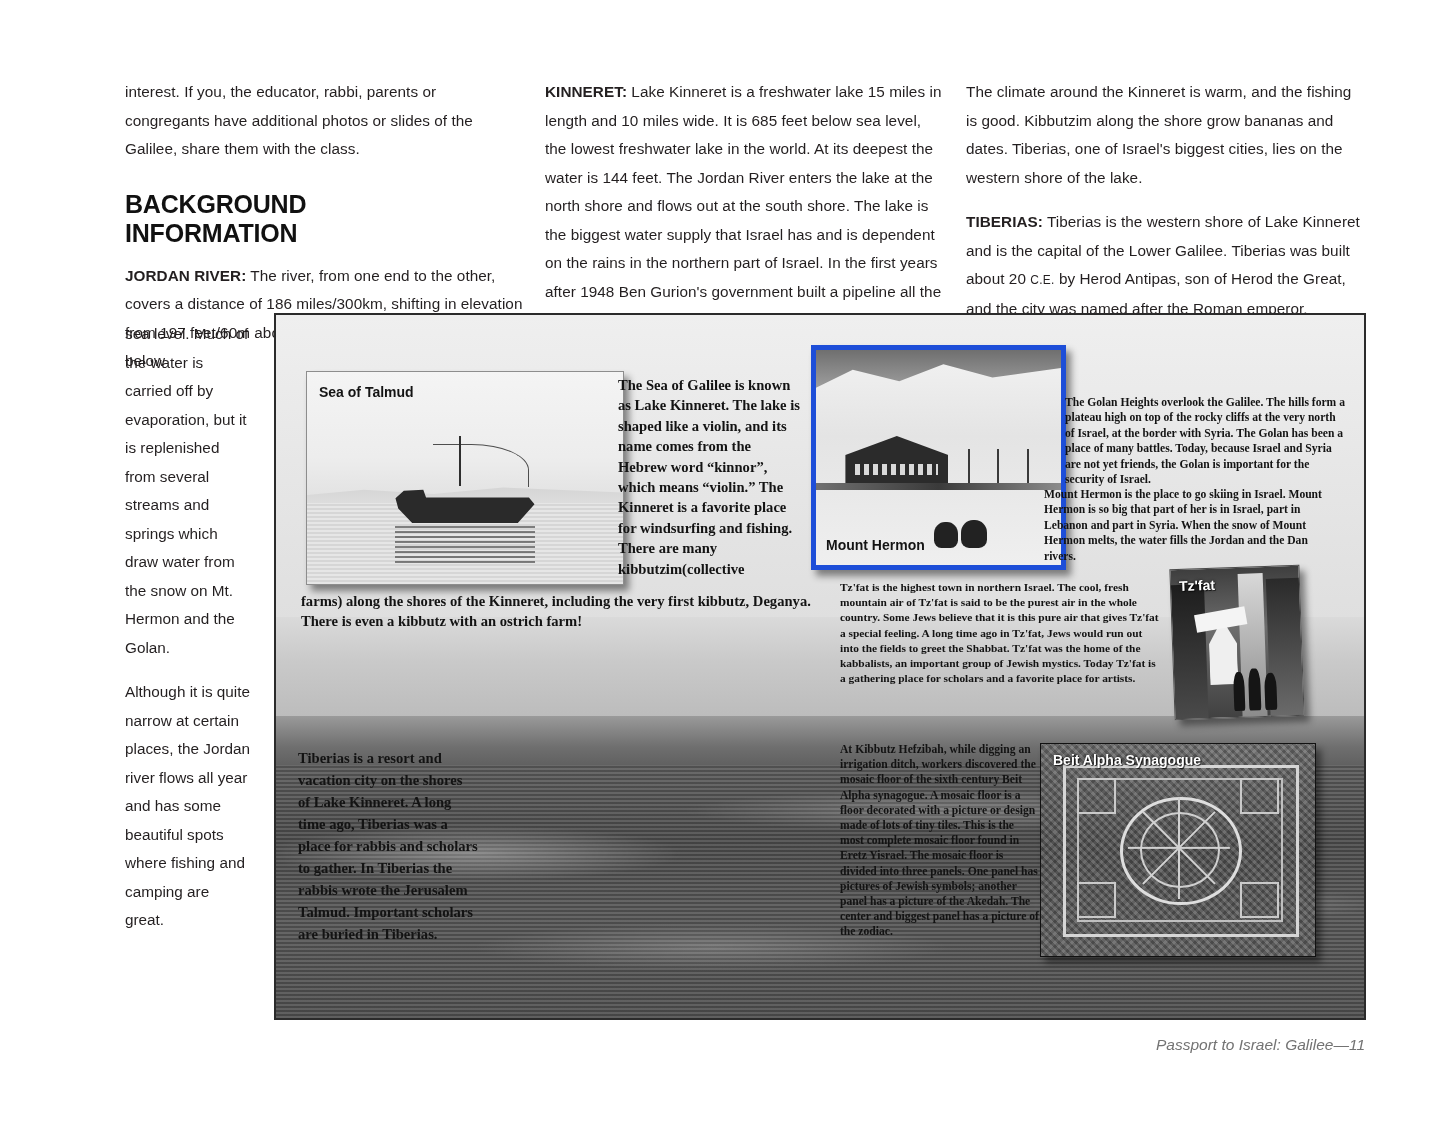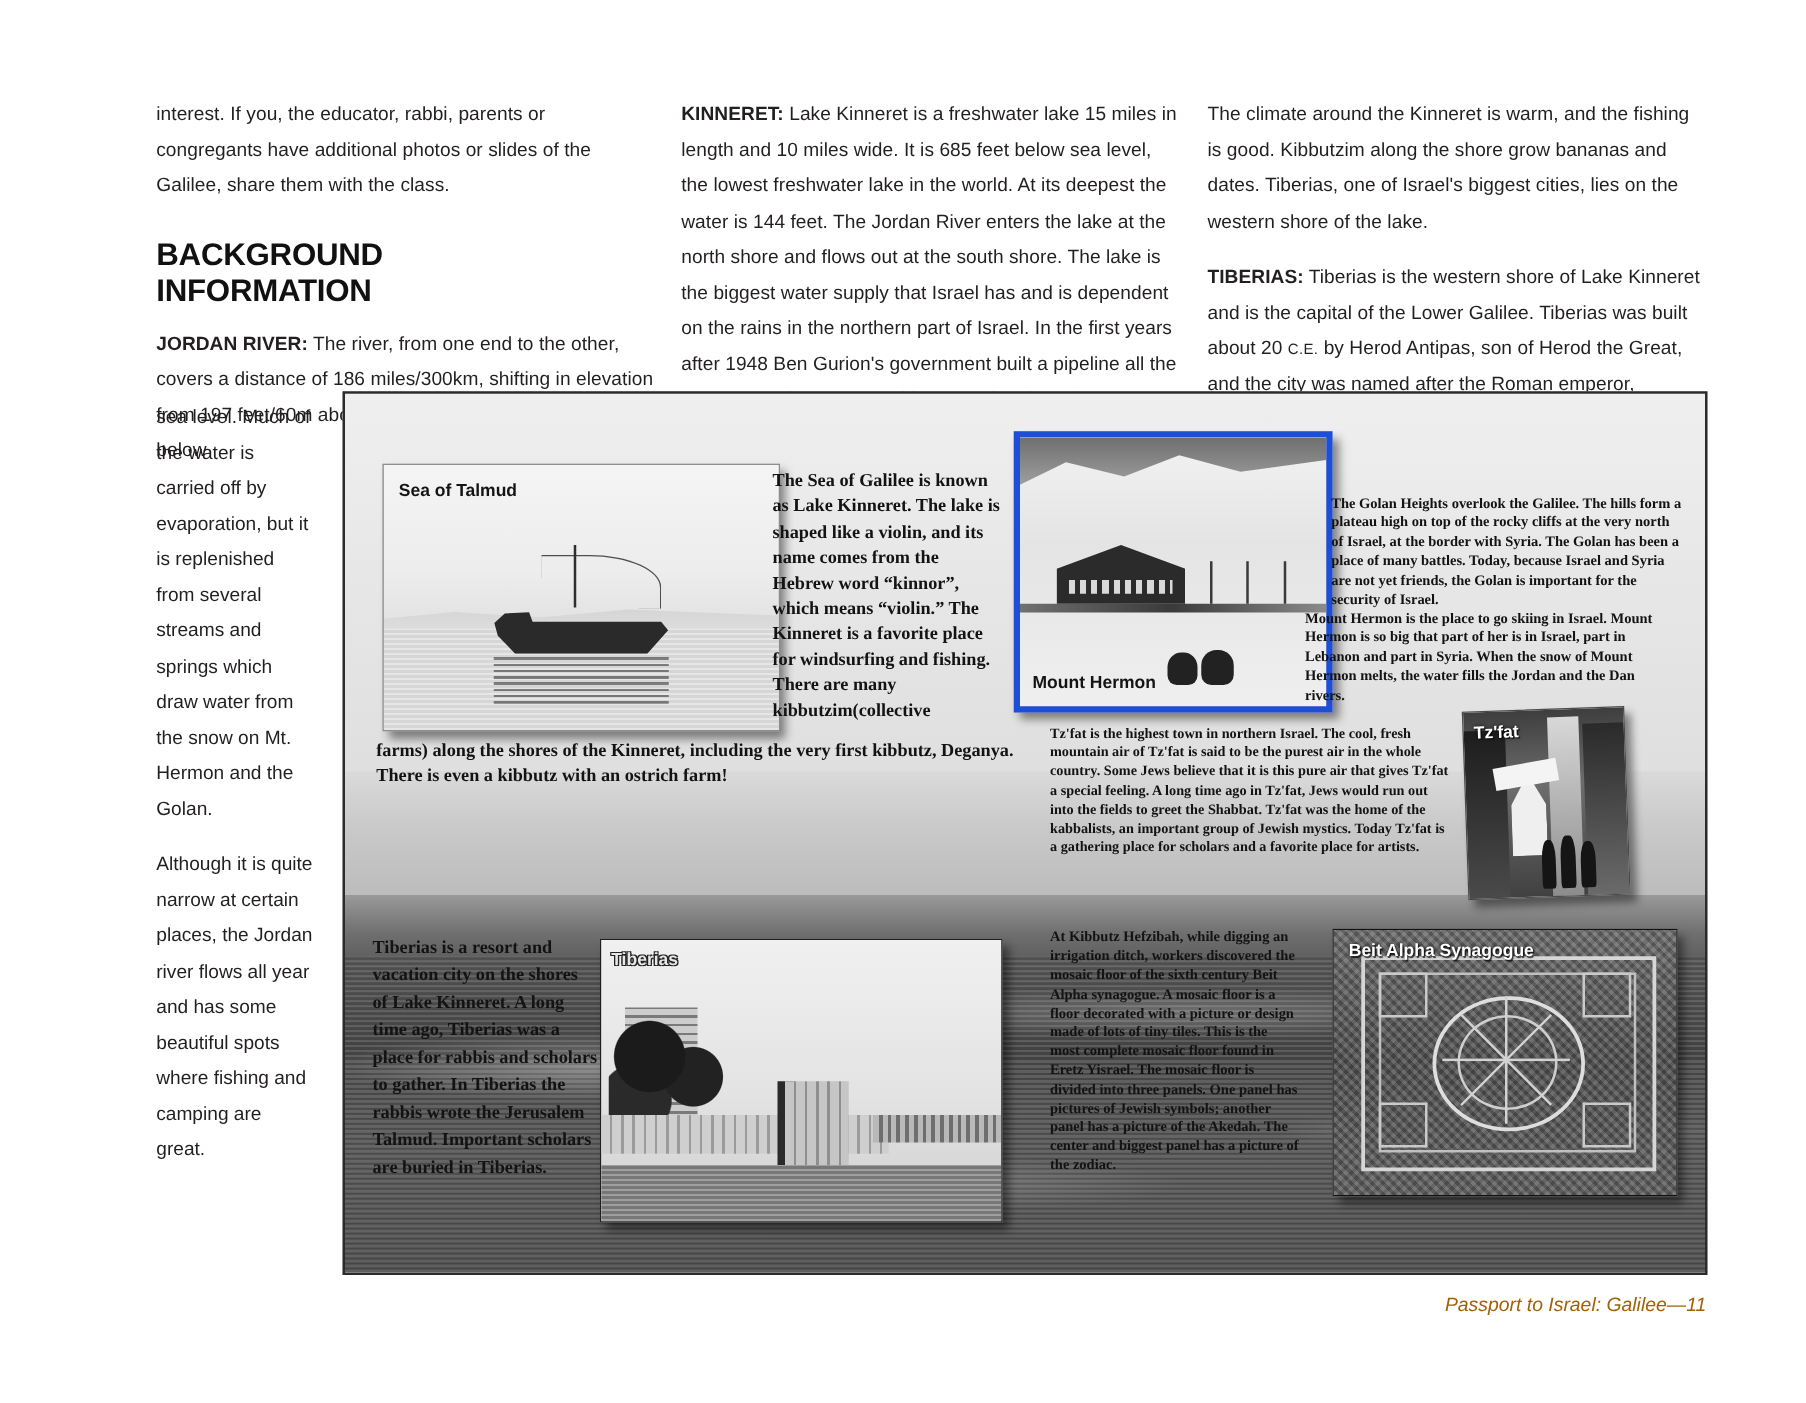--- a/index.html
+++ b/index.html
@@ -217,21 +217,21 @@
   #photo-tiberias .wall{position:absolute; left:0; top:62%; width:72%; height:14%;
     background: repeating-linear-gradient(90deg,#cfcfcf 0 7px,#9b9b9b 7px 9px);}
   #photo-tiberias .tower{position:absolute; left:46%; top:50%; width:16%; height:34%;
     background: repeating-linear-gradient(90deg,#c6c6c6 0 7px,#8f8f8f 7px 9px); }
   #photo-tiberias .towerdark{position:absolute; left:44%; top:50%; width:4%; height:38%; background:#2a2a2a;}
   #photo-tiberias .lake{position:absolute; left:0; top:80%; width:100%; height:20%;
     background: repeating-linear-gradient(0deg,#9f9f9f 0 2px,#777 2px 4px);}
   #photo-tiberias .far{position:absolute; left:68%; top:62%; width:32%; height:10%;
     background: repeating-linear-gradient(90deg,#b9b9b9 0 4px,#6e6e6e 4px 7px);}
 
-  #photo-beitalpha { left: 790px; top: 428px; width: 274px; height: 212px; border:1px solid #111; }
+  #photo-beitalpha { left: 764px; top: 428px; width: 274px; height: 212px; border:1px solid #111; }
   #photo-beitalpha .mos{position:absolute; inset:0;
     background:
       repeating-linear-gradient(45deg, rgba(255,255,255,.10) 0 3px, rgba(0,0,0,.12) 3px 6px),
       repeating-linear-gradient(-45deg, rgba(255,255,255,.07) 0 3px, rgba(0,0,0,.09) 3px 6px),
       linear-gradient(180deg,#6b6b6b,#4f4f4f 50%,#5e5e5e 100%);}
   #photo-beitalpha .frame1{position:absolute; left:8%; top:10%; width:84%; height:78%;
     border:3px solid #d6d6d6; }
   #photo-beitalpha .frame2{position:absolute; left:13%; top:16%; width:74%; height:66%;
     border:2px solid #c0c0c0; }
   #photo-beitalpha .circ{position:absolute; left:29%; top:25%; width:42%; height:48%;
@@ -255,21 +255,21 @@
   #cap-tiberias { left: 22px; top: 432px; width: 180px; font-size: 14.6px; line-height: 22px; }
   #cap-beitalpha { left: 564px; top: 427px; width: 200px; font-size: 11.6px; line-height: 15.2px; font-weight:bold; }
 
   
   #footer {
     position: absolute;
     right: 80px;
     top: 1036px;
     font-style: italic;
     font-size: 15.5px;
-    color: #a16207;
+    color: #737373;
   }
 </style>
 </head>
 <body>
 
 <div class="page">
 
   <div class="col" id="col-left">
     <p>interest. If you, the educator, rabbi, parents or congregants have additional photos or slides of the Galilee, share them with the class.</p>
     <h2 class="section-title">
@@ -330,31 +330,20 @@
       <div class="arch"></div>
       <div class="wall2"></div>
       <div class="wall3"></div>
       <div class="canopy"></div>
       <div class="fA"></div>
       <div class="fB"></div>
       <div class="fC"></div>
       <div class="plabel light" style="left:8px; top:8px;">Tz'fat</div>
     </div>
 
-    <div class="photo" id="photo-tiberias">
-      <div class="sky"></div>
-      <div class="hotel"></div>
-      <div class="trees"></div>
-      <div class="wall"></div>
-      <div class="far"></div>
-      <div class="towerdark"></div>
-      <div class="tower"></div>
-      <div class="lake"></div>
-      <div class="plabel outline" style="left:8px; top:7px;">Tiberias</div>
-    </div>
 
     <div class="photo" id="photo-beitalpha">
       <div class="mos"></div>
       <div class="frame1"></div>
       <div class="frame2"></div>
       <div class="circ"></div>
       <div class="circ2"></div>
       <div class="spoke"></div>
       <div class="spoke s2"></div>
       <div class="spoke s3"></div>

